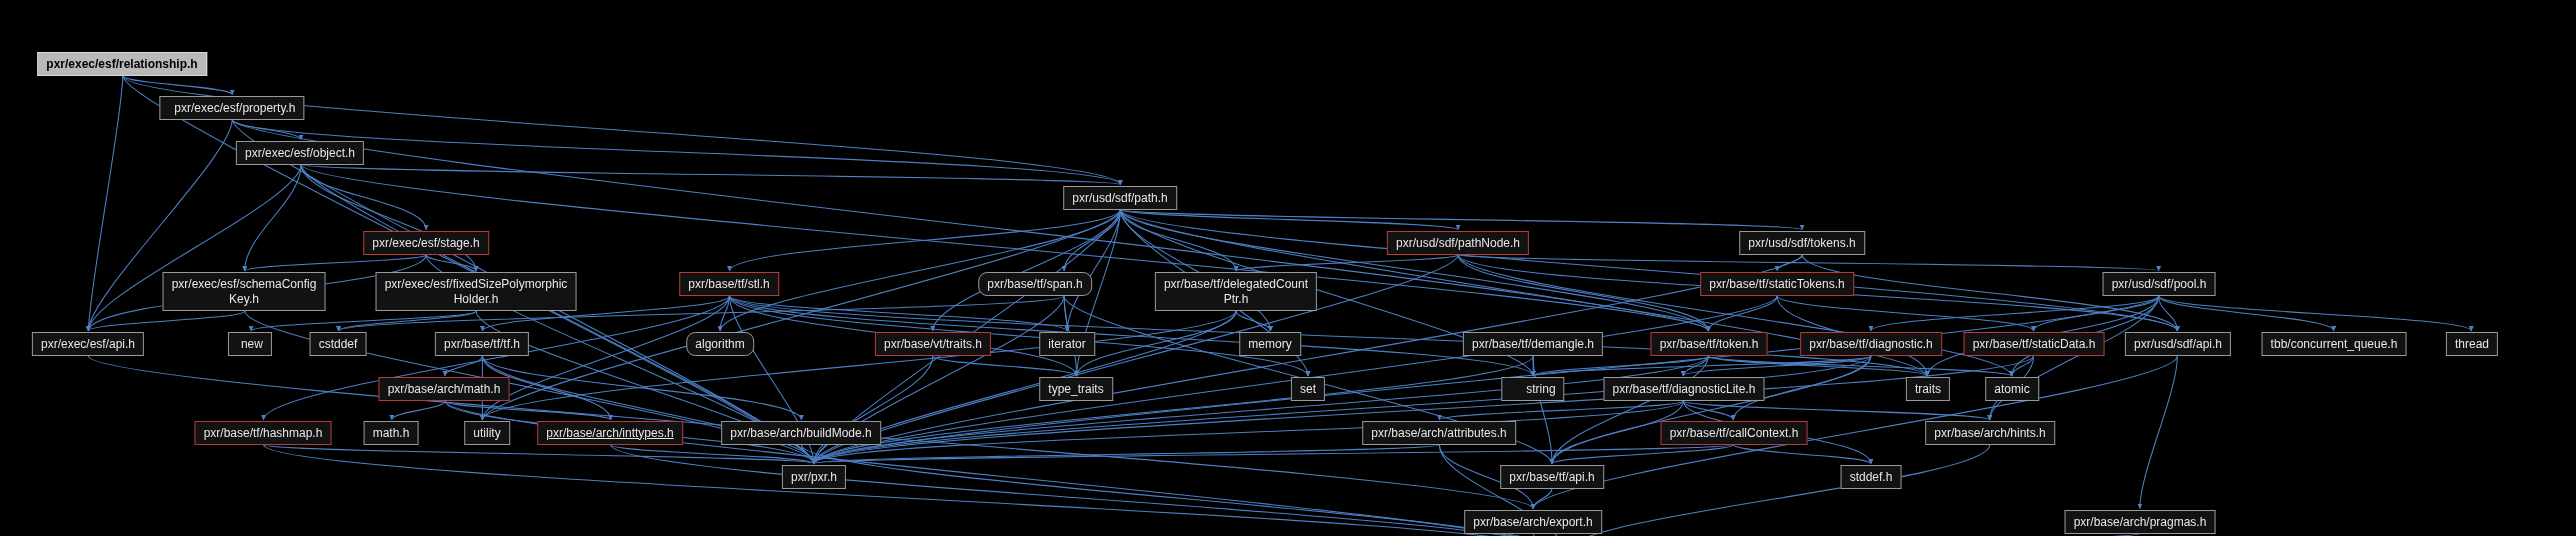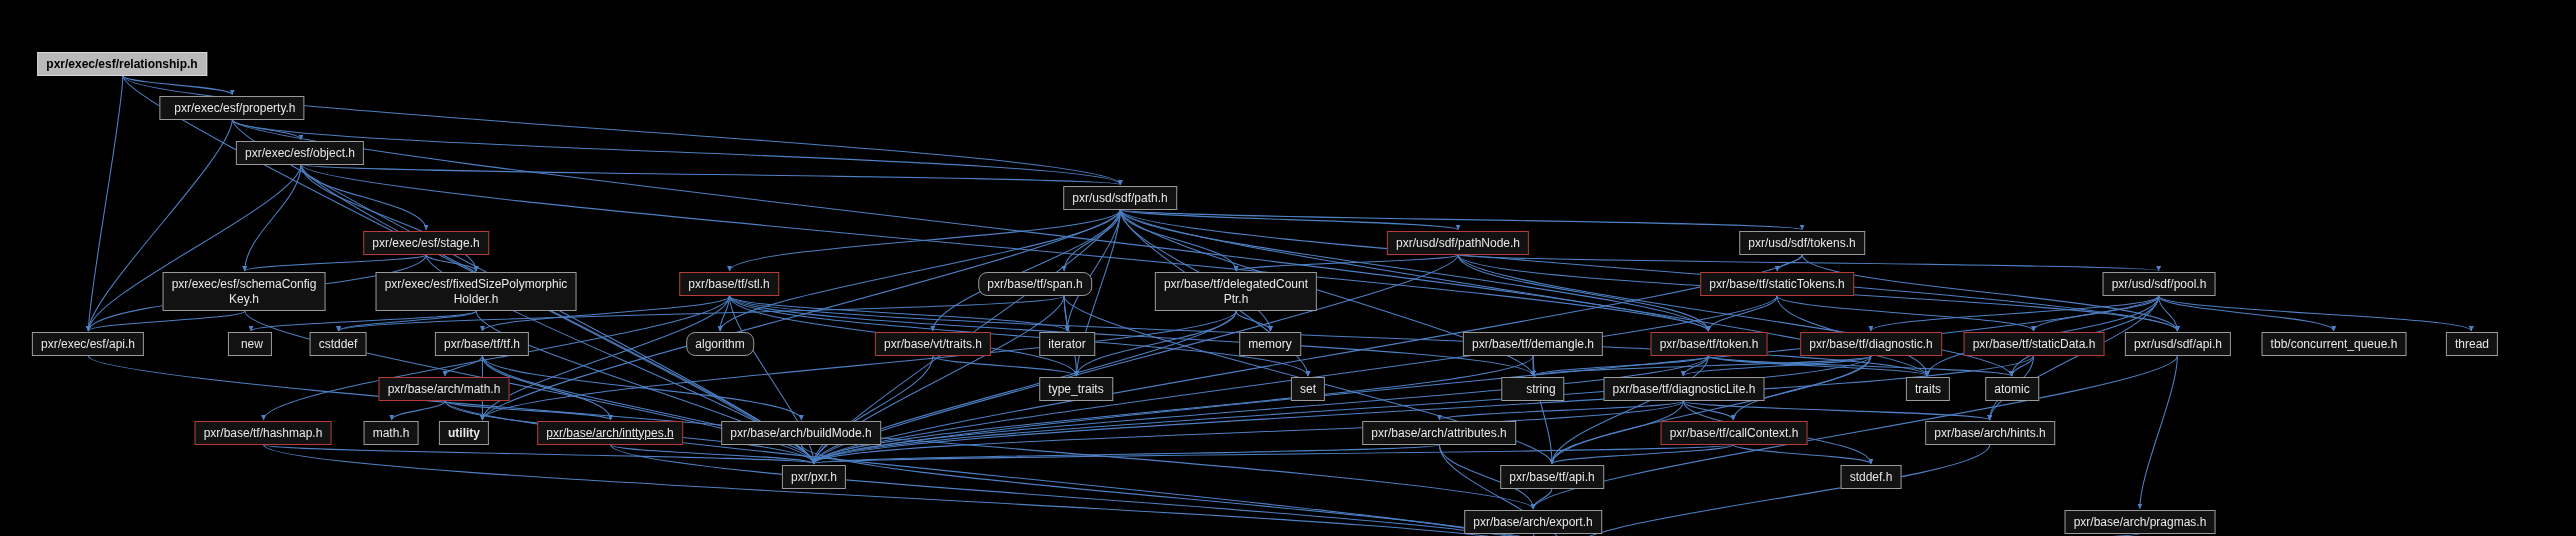--- a/index.html
+++ b/index.html
@@ -213,21 +213,21 @@
       <div class="node" style="left: 2472px; top: 285px; min-height: 24px;">thread</div>
       <div class="node red" style="left: 444px; top: 330px; min-height: 24px;">pxr/base/arch/math.h</div>
       <div class="node" style="left: 1076px; top: 330px; min-height: 24px;">type_traits</div>
       <div class="node" style="left: 1308px; top: 330px; min-height: 24px;">set</div>
       <div class="node" style="left: 1533px; top: 330px; min-height: 24px; padding-left: 24px;">string</div>
       <div class="node" style="left: 1684px; top: 330px; min-height: 24px;">pxr/base/tf/diagnosticLite.h</div>
       <div class="node" style="left: 1928px; top: 330px; min-height: 24px;">traits</div>
       <div class="node" style="left: 2012px; top: 330px; min-height: 24px;">atomic</div>
       <div class="node red" style="left: 263px; top: 374px; min-height: 24px;">pxr/base/tf/hashmap.h</div>
       <div class="node" style="left: 391px; top: 374px; min-height: 24px;">math.h</div>
-      <div class="node" style="left: 464px; top: 374px; min-height: 24px; font-weight: bold;">utility</div>
+      <div class="node" style="left: 487px; top: 374px; min-height: 24px;">utility</div>
       <div class="node red" style="left: 610px; top: 374px; min-height: 24px; text-decoration: underline;">pxr/base/arch/inttypes.h</div>
       <div class="node" style="left: 801px; top: 374px; min-height: 24px;">pxr/base/arch/buildMode.h</div>
       <div class="node" style="left: 1439px; top: 374px; min-height: 24px;">pxr/base/arch/attributes.h</div>
       <div class="node red" style="left: 1734px; top: 374px; min-height: 24px;">pxr/base/tf/callContext.h</div>
       <div class="node" style="left: 1990px; top: 374px; min-height: 24px;">pxr/base/arch/hints.h</div>
       <div class="node" style="left: 814px; top: 418px; min-height: 24px;">pxr/pxr.h</div>
       <div class="node" style="left: 1552px; top: 418px; min-height: 24px;">pxr/base/tf/api.h</div>
       <div class="node" style="left: 1871px; top: 418px; min-height: 24px;">stddef.h</div>
       <div class="node" style="left: 1533px; top: 463px; min-height: 24px;">pxr/base/arch/export.h</div>
       <div class="node" style="left: 2140px; top: 463px; min-height: 24px;">pxr/base/arch/pragmas.h</div>

